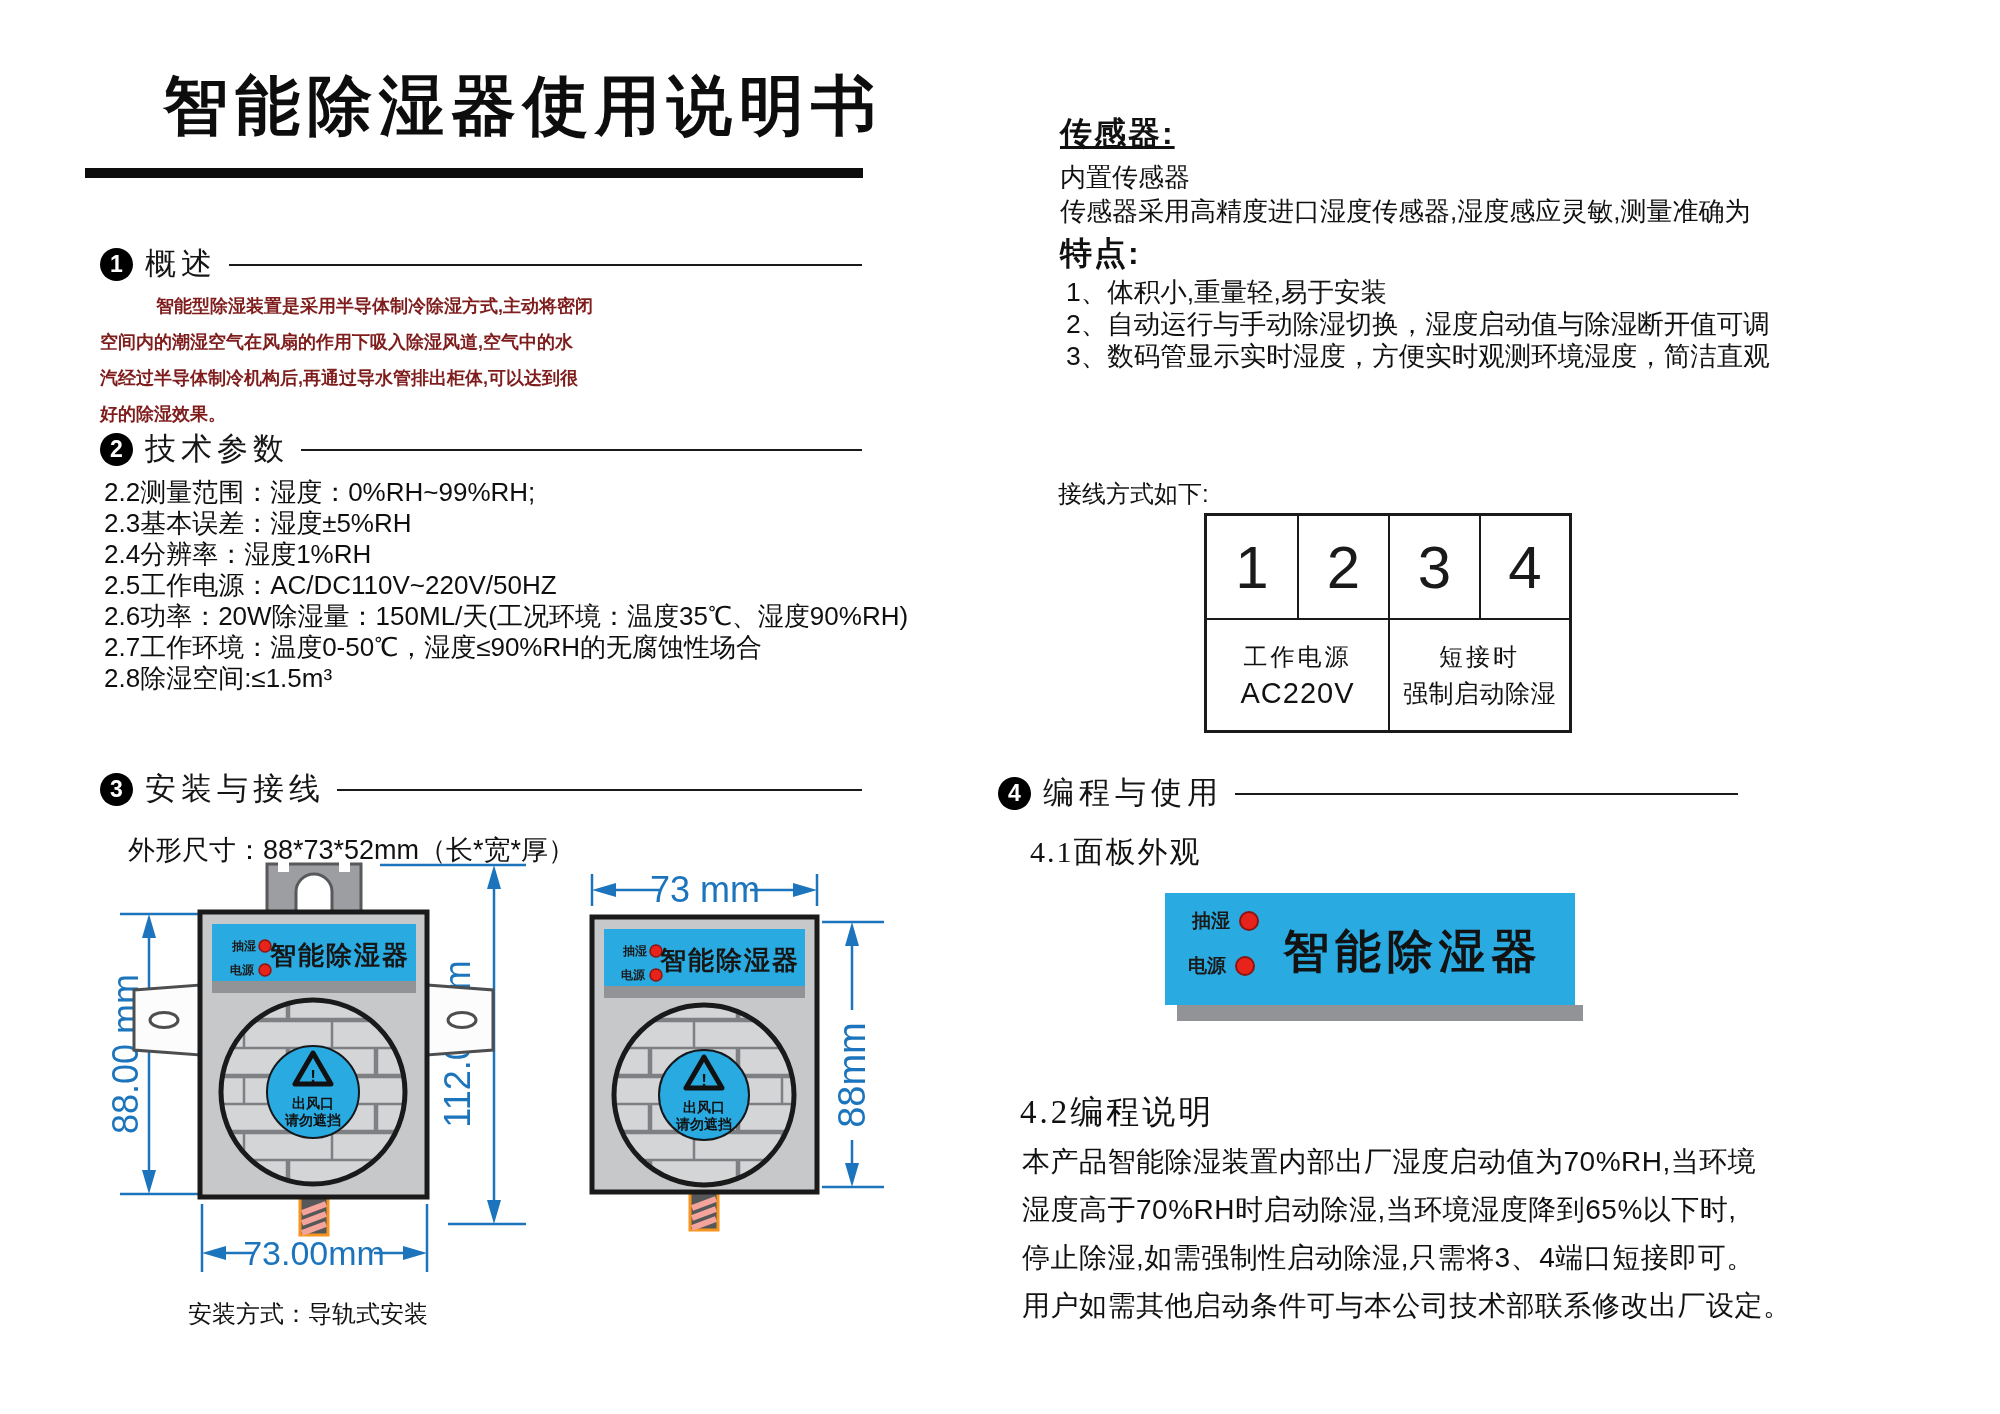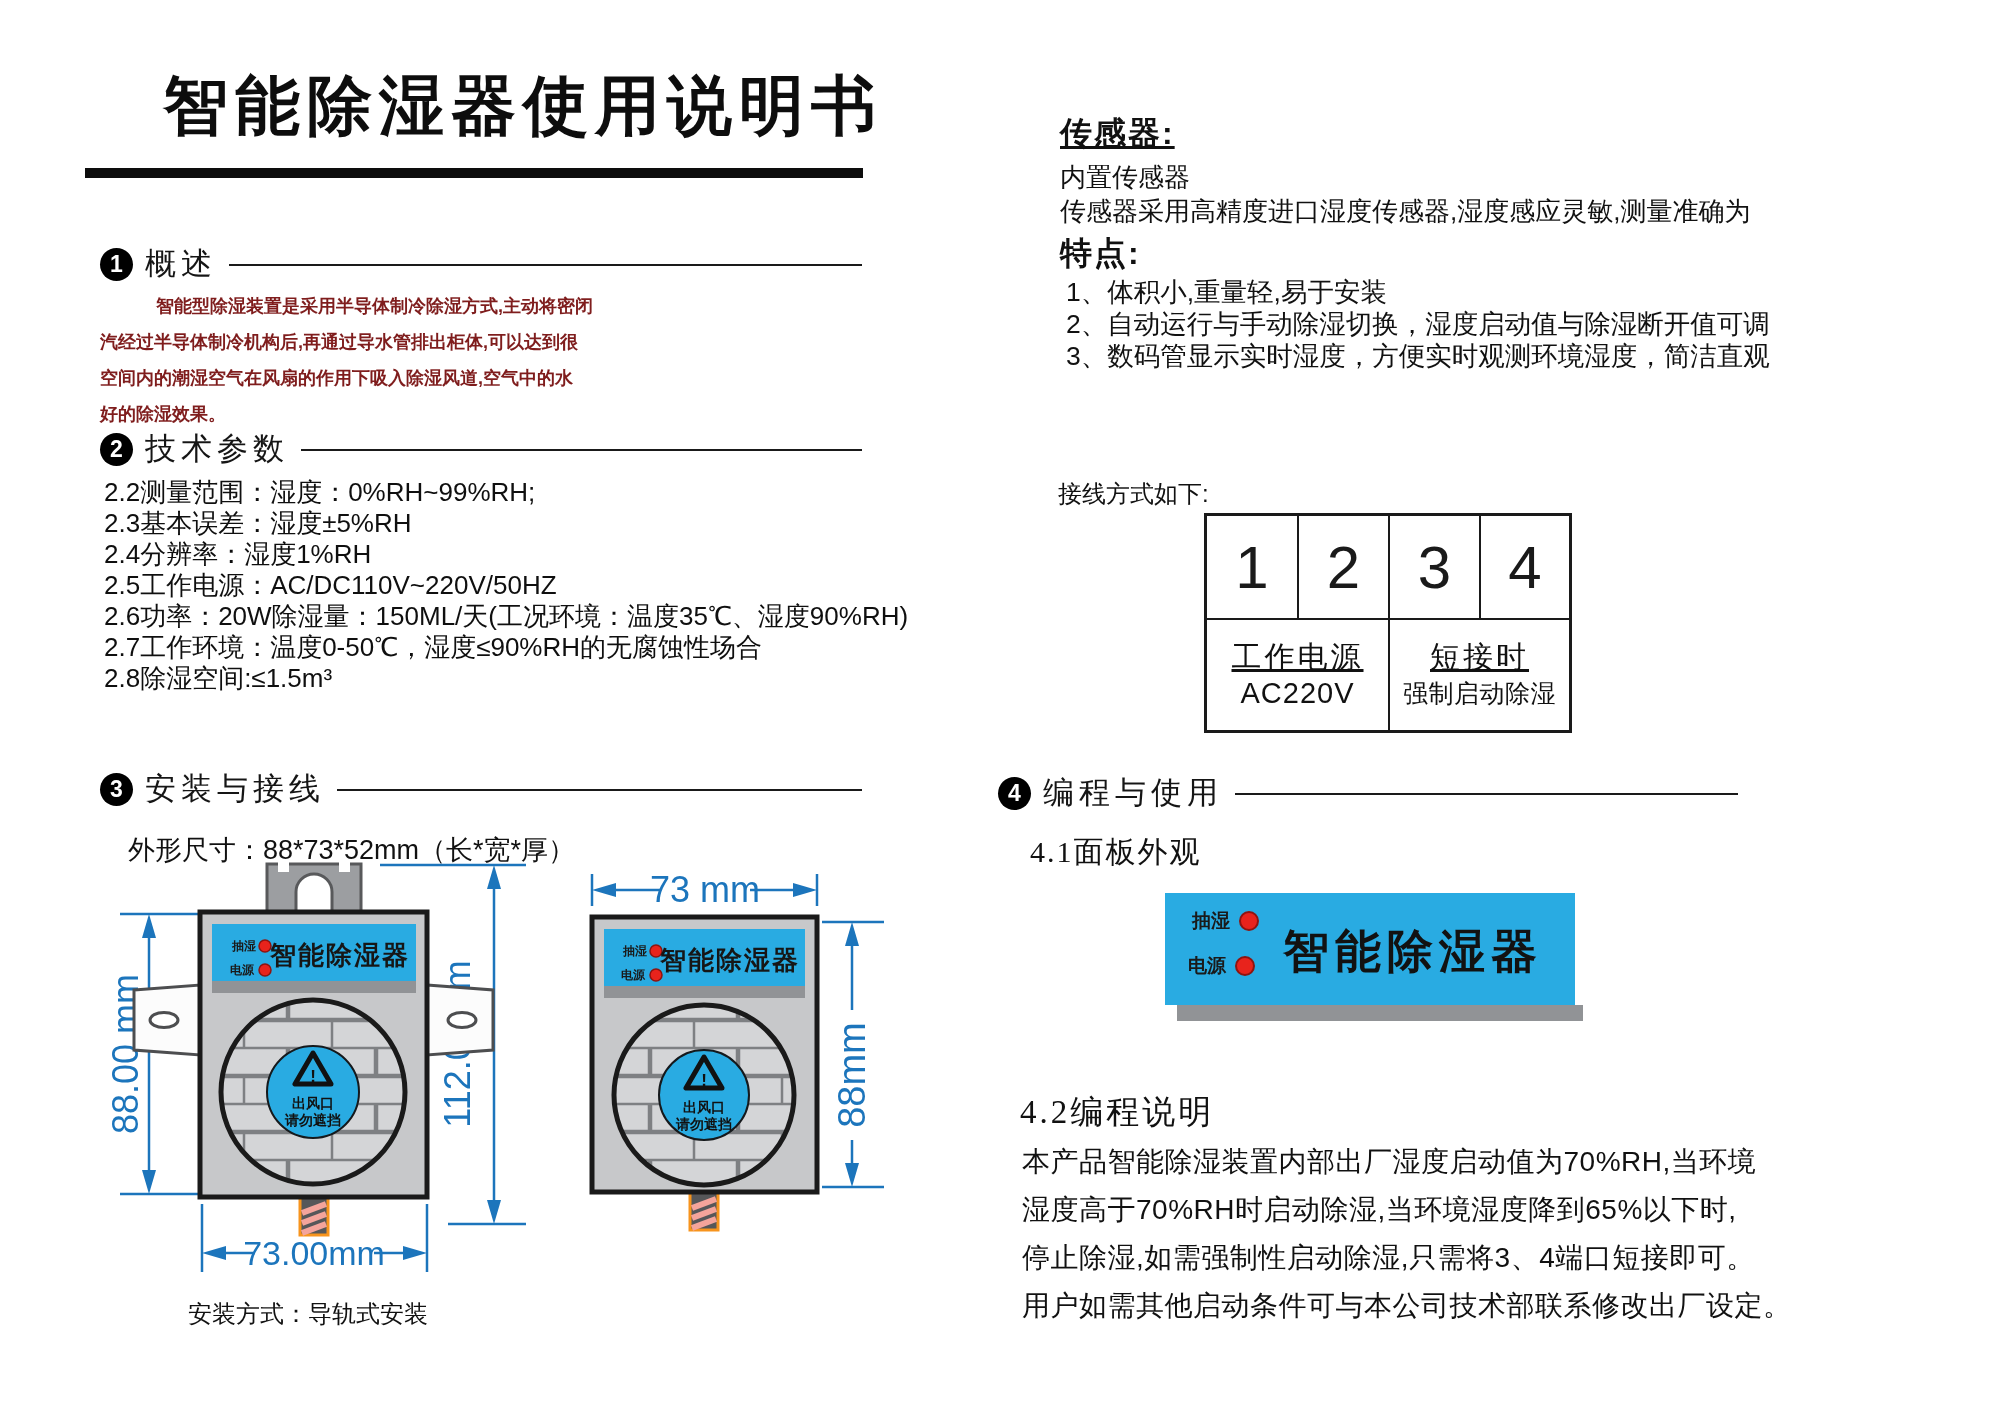--- a/index.html
+++ b/index.html
@@ -26,21 +26,21 @@
   .prog-line{font-size:28px;line-height:48px;white-space:nowrap;letter-spacing:0.5px;}
   
   .wtable{border:3px solid #1a1a1a;display:grid;grid-template-columns:90px 91px 91px 90px;
           grid-template-rows:102px 112px;background:#fff;}
   .wcell{border-left:2px solid #1a1a1a;display:flex;align-items:center;justify-content:center;
          font-size:60px;color:#1a1a1a;}
   .wcell.first{border-left:none;}
   .wlabel{grid-row:2;grid-column:span 2;border-top:2px solid #1a1a1a;display:flex;flex-direction:column;
           align-items:center;justify-content:center;line-height:37px;}
   .wlabel.r{border-left:2px solid #1a1a1a;}
-  .wl1{font-size:30px;letter-spacing:3px;text-decoration:underline;}
+  .wl1{font-size:24px;letter-spacing:3px;}
   .wl2{font-size:29px;letter-spacing:1px;}
   .wl2.small{font-size:25px;letter-spacing:0.5px;}
   
   .big-panel{background:#29abe2;}
   .big-panel-shadow{background:#919396;}
   .led-row{position:absolute;display:flex;align-items:center;gap:9px;}
   .led-label{font-size:19px;font-weight:bold;color:#1a1a1a;}
   .led-dot{width:20px;height:20px;border-radius:50%;background:#e8231c;border:2px solid #8e1410;box-sizing:border-box;}
   .big-panel-title{position:absolute;font-size:46px;font-weight:bold;letter-spacing:6px;color:#121212;white-space:nowrap;}
   svg text{font-family:"Liberation Sans",sans-serif;}
@@ -53,22 +53,22 @@
   <div class="abs doc-title" style="left:163px;top:62px;">智能除湿器使用说明书</div>
   <div class="abs title-rule" style="left:85px;top:168px;width:778px;"></div>
 
   <div class="abs sec-head" style="left:100px;top:243px;width:762px;">
     <div class="sec-num">1</div>
     <div class="sec-title">概述</div>
     <div class="sec-rule"></div>
   </div>
   <div class="abs" style="left:100px;top:288px;">
     <div class="body-line" style="padding-left:56px;">智能型除湿装置是采用半导体制冷除湿方式,主动将密闭</div>
+    <div class="body-line">空间内的潮湿空气在风扇的作用下吸入除湿风道,空气中的水</div>
     <div class="body-line">汽经过半导体制冷机构后,再通过导水管排出柜体,可以达到很</div>
-    <div class="body-line">空间内的潮湿空气在风扇的作用下吸入除湿风道,空气中的水</div>
     <div class="body-line">好的除湿效果。</div>
   </div>
 
   <div class="abs sec-head" style="left:100px;top:428px;width:762px;">
     <div class="sec-num">2</div>
     <div class="sec-title">技术参数</div>
     <div class="sec-rule"></div>
   </div>
   <div class="abs" style="left:104px;top:477px;">
     <div class="tech-item">2.2测量范围：湿度：0%RH~99%RH;</div>

